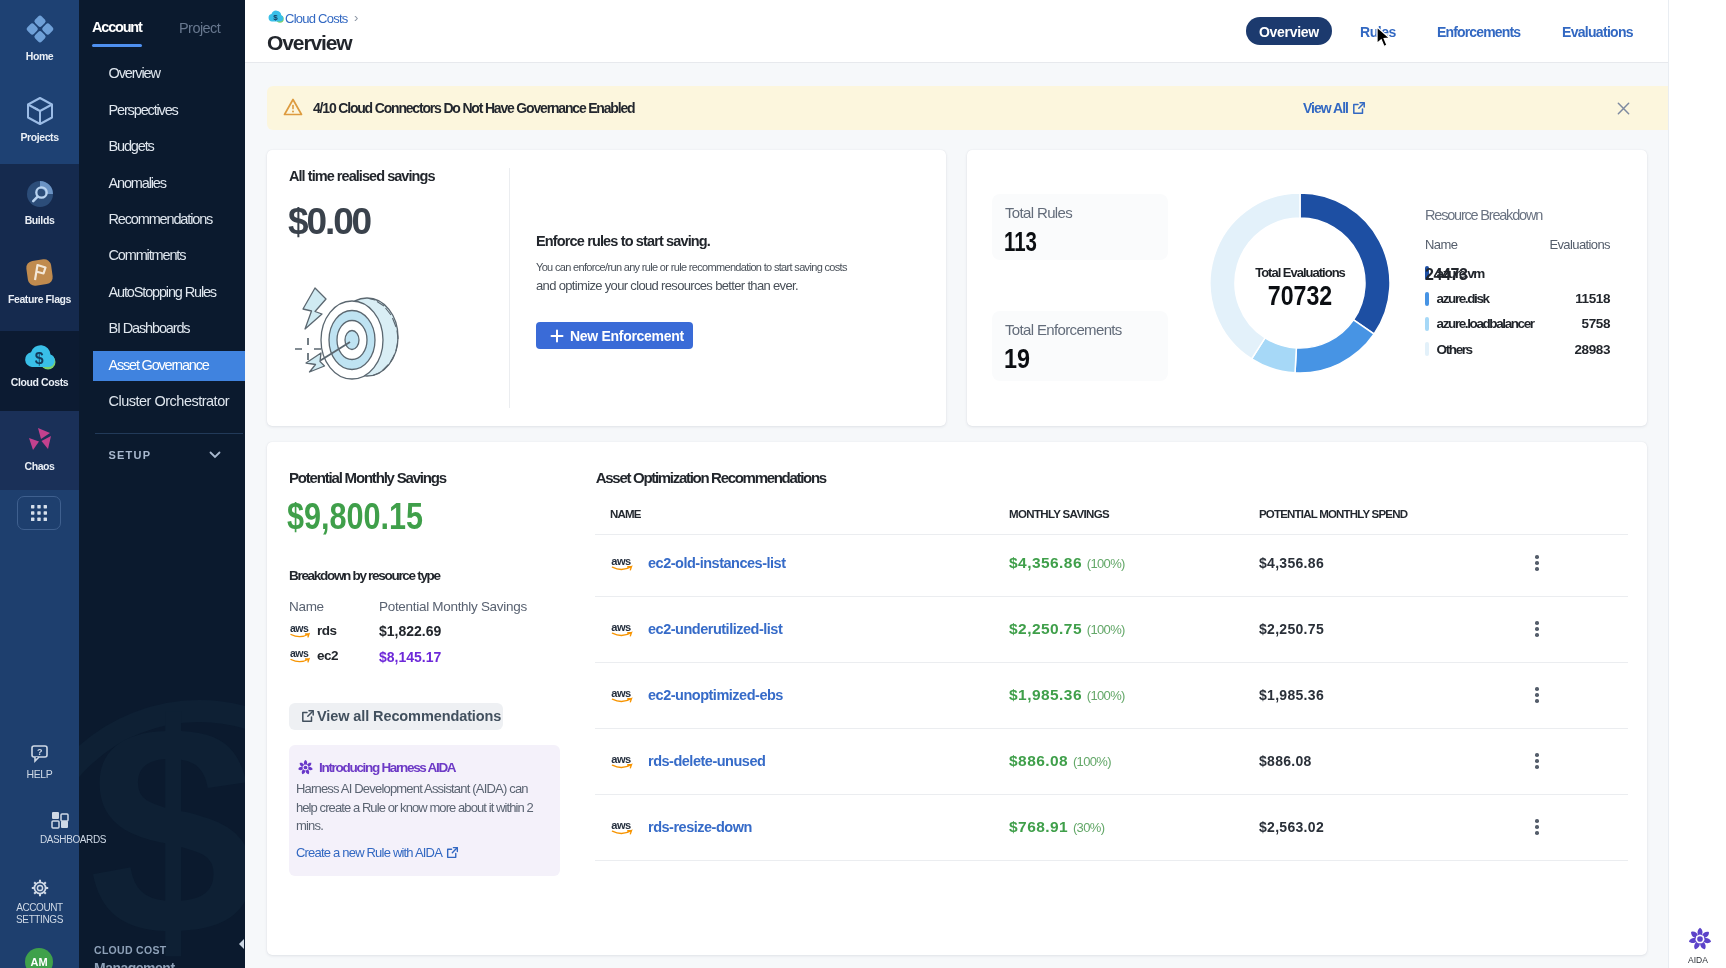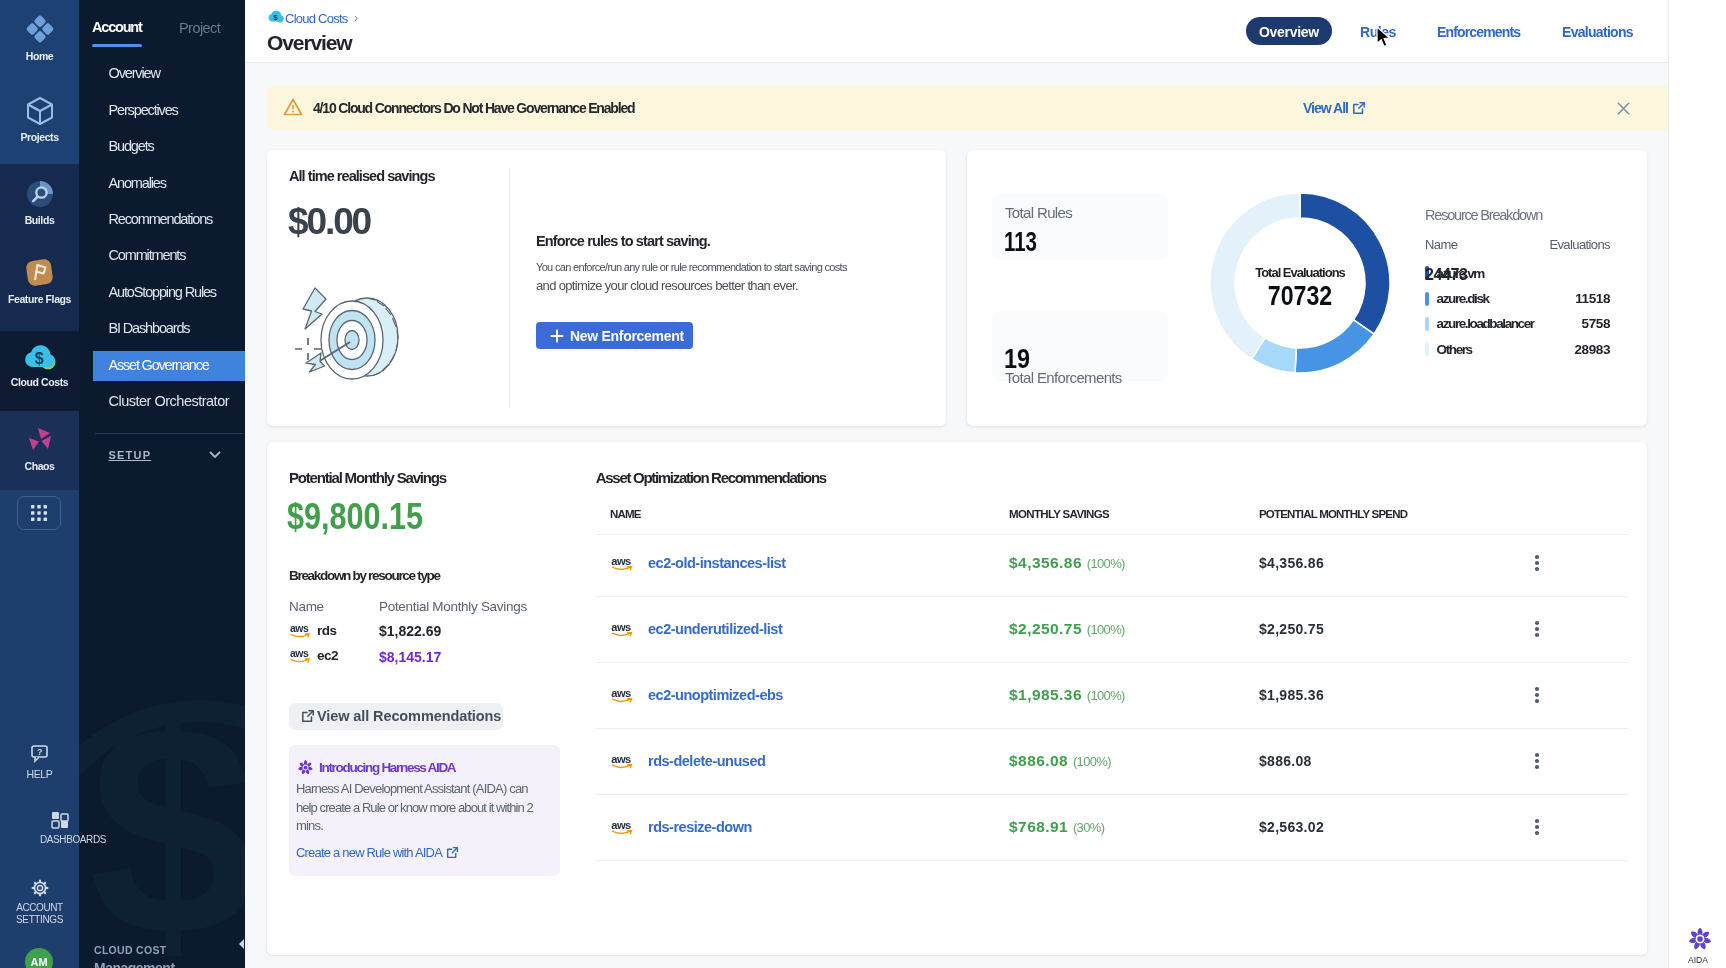--- a/index.html
+++ b/index.html
@@ -112,21 +112,21 @@
 <div class="abs" style="left:29.5px;top:138.1px;font-size:14.5px;font-weight:400;color:#dfe6ee;letter-spacing:-1.15px;white-space:nowrap;">Budgets</div>
 <div class="abs" style="left:29.5px;top:174.6px;font-size:14.5px;font-weight:400;color:#dfe6ee;letter-spacing:-1.15px;white-space:nowrap;">Anomalies</div>
 <div class="abs" style="left:29.5px;top:211.0px;font-size:14.5px;font-weight:400;color:#dfe6ee;letter-spacing:-1.15px;white-space:nowrap;">Recommendations</div>
 <div class="abs" style="left:29.5px;top:247.4px;font-size:14.5px;font-weight:400;color:#dfe6ee;letter-spacing:-1.15px;white-space:nowrap;">Commitments</div>
 <div class="abs" style="left:29.5px;top:283.9px;font-size:14.5px;font-weight:400;color:#dfe6ee;letter-spacing:-1.15px;white-space:nowrap;">AutoStopping Rules</div>
 <div class="abs" style="left:29.5px;top:320.4px;font-size:14.5px;font-weight:400;color:#dfe6ee;letter-spacing:-1.15px;white-space:nowrap;">BI Dashboards</div>
 <div class="abs" style="left:29.5px;top:393.2px;font-size:14.5px;font-weight:400;color:#dfe6ee;letter-spacing:-0.5px;white-space:nowrap;">Cluster Orchestrator</div>
 <div class="abs" style="left:14px;top:351px;width:152px;height:30px;background:#4083df;"></div>
 <div class="abs" style="left:29.5px;top:356.8px;font-size:14.5px;font-weight:400;color:#ffffff;letter-spacing:-1.2px;white-space:nowrap;">Asset Governance</div>
 <div class="abs" style="left:16px;top:433px;width:148px;height:1px;background:#223a59;"></div>
-<div class="abs" style="left:29.5px;top:449px;font-size:11px;font-weight:700;color:#a9b9cf;letter-spacing:1.2px;white-space:nowrap;text-decoration:underline;">SETUP</div>
+<div class="abs" style="left:29.5px;top:449px;font-size:11px;font-weight:700;color:#a9b9cf;letter-spacing:1.2px;white-space:nowrap;">SETUP</div>
 <svg class="abs" style="left:130px;top:451px;" width="12" height="8" viewBox="0 0 12 8">
       <path d="M1.5 1.5 L6 6 L10.5 1.5" fill="none" stroke="#a9b9cf" stroke-width="1.8" stroke-linecap="round"></path>
     </svg>
 <div class="abs" style="left:15px;top:944px;font-size:10.5px;font-weight:700;color:#8ea1b8;letter-spacing:0.3px;white-space:nowrap;">CLOUD COST</div>
 <div class="abs" style="left:15px;top:960px;font-size:14px;font-weight:700;color:#8ea1b8;letter-spacing:-0.5px;white-space:nowrap;">Management</div>
 <svg class="abs" style="left:158px;top:938px;" width="8" height="12" viewBox="0 0 8 12">
       <path d="M7 1 L2 6 L7 11 Z" fill="#cdd8e4"></path>
     </svg>
 </div>
 <div class="abs" style="left:245px;top:0;width:1423px;height:63px;background:#fff;border-bottom:1px solid #e7e9ed;z-index:3;">
@@ -191,21 +191,21 @@
 <svg class="abs" style="left:283px;top:178.5px;" width="14" height="14" viewBox="0 0 14 14">
       <path d="M7 1.5 L7 12.5 M1.5 7 L12.5 7" stroke="#fff" stroke-width="2" stroke-linecap="round"></path>
     </svg>
 <div class="abs" style="left:303px;top:178px;font-size:14px;font-weight:700;color:#ffffff;letter-spacing:-0.3px;white-space:nowrap;">New Enforcement</div>
 </div>
 <div class="card" style="left:967px;top:150px;width:680px;height:276px;">
 <div class="abs" style="left:25px;top:44px;width:176px;height:66px;background:#fafbfc;border-radius:8px;"></div>
 <div class="abs" style="left:38px;top:53.5px;font-size:15px;font-weight:400;color:#636c7a;letter-spacing:-0.65px;white-space:nowrap;">Total Rules</div>
 <div class="abs" style="left:37px;top:77px;font-size:27px;font-weight:700;color:#0b0e12;letter-spacing:0px;white-space:nowrap;transform:scaleX(0.757);transform-origin:0 50%;">113</div>
 <div class="abs" style="left:25px;top:161px;width:176px;height:70px;background:#fafbfc;border-radius:8px;"></div>
-<div class="abs" style="left:38px;top:170.5px;font-size:15px;font-weight:400;color:#636c7a;letter-spacing:-0.65px;white-space:nowrap;margin-top:48px;">Total Enforcements</div>
+<div class="abs" style="left:38px;top:170.5px;font-size:15px;font-weight:400;color:#636c7a;letter-spacing:-0.65px;white-space:nowrap;">Total Enforcements</div>
 <div class="abs" style="left:37px;top:194px;font-size:27px;font-weight:700;color:#0b0e12;letter-spacing:0px;white-space:nowrap;transform:scaleX(0.866);transform-origin:0 50%;">19</div>
 <svg class="abs" style="left:238px;top:38px;" width="190" height="190" viewBox="0 0 190 190">
       <g stroke="#fff" stroke-width="1.5">
 <path d="M95.00,5.00 A90,90 0 0 1 169.12,146.05 L148.53,131.87 A65,65 0 0 0 95.00,30.00 Z" fill="#1d4fa3"></path>
 <path d="M169.12,146.05 A90,90 0 0 1 90.01,184.86 L91.39,159.90 A65,65 0 0 0 148.53,131.87 Z" fill="#4794e4"></path>
 <path d="M90.01,184.86 A90,90 0 0 1 46.66,170.92 L60.09,149.83 A65,65 0 0 0 91.39,159.90 Z" fill="#a6d8f7"></path>
 <path d="M46.66,170.92 A90,90 0 0 1 95.00,5.00 L95.00,30.00 A65,65 0 0 0 60.09,149.83 Z" fill="#e3f1fa"></path>
 </g>
     </svg>
 <div class="abs" style="left:238px;top:114.5px;font-size:13px;font-weight:700;color:#1d2126;letter-spacing:-1.0px;white-space:nowrap;width:190px;text-align:center;">Total Evaluations</div>

